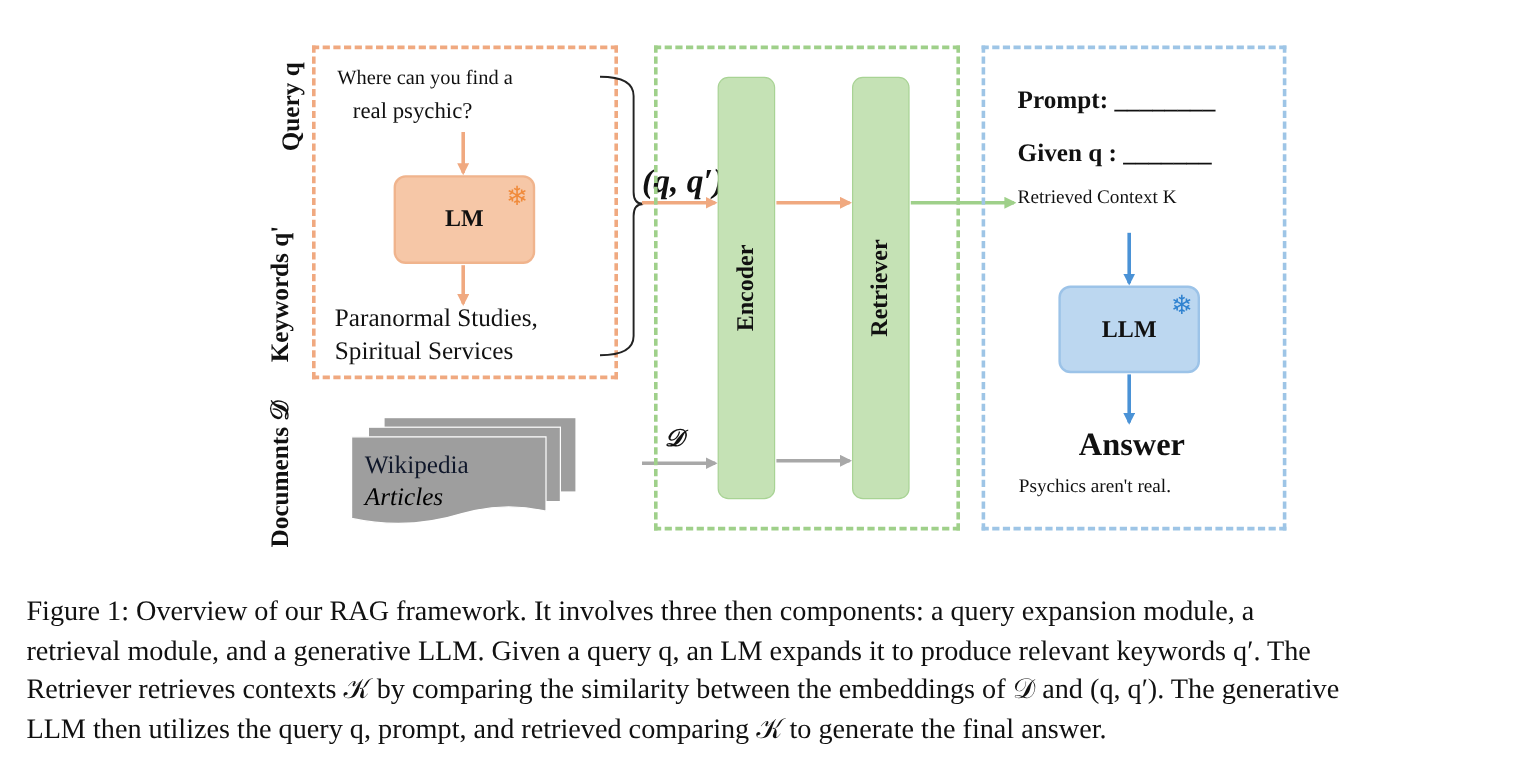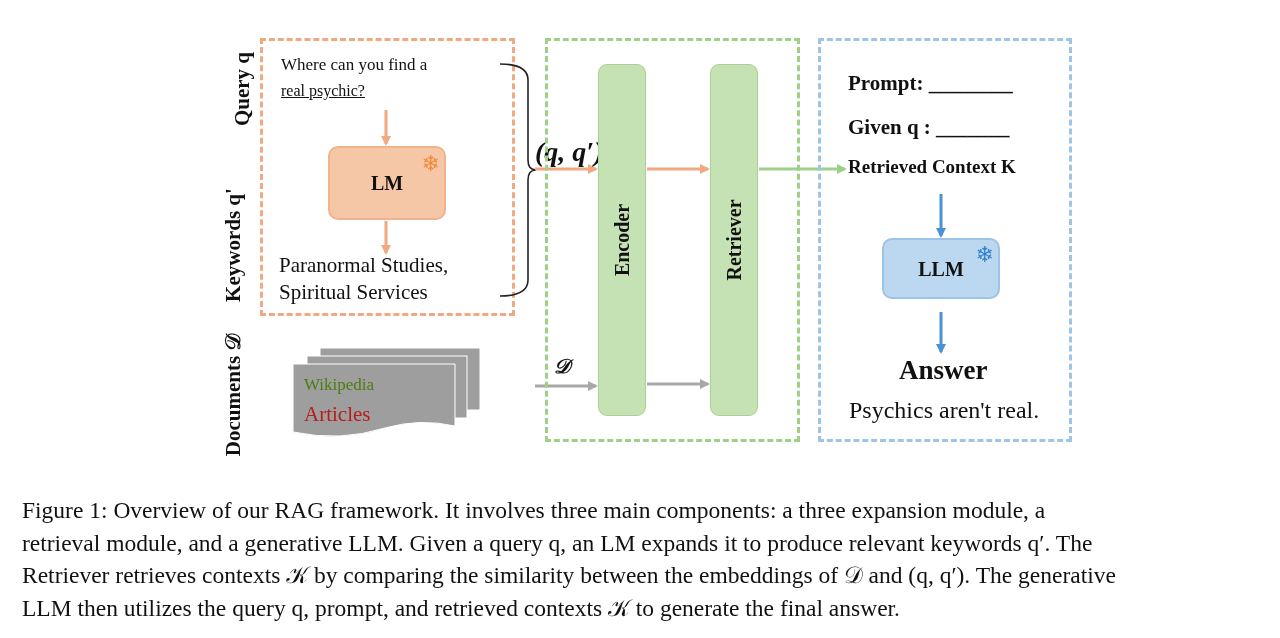--- a/index.html
+++ b/index.html
@@ -11,21 +11,21 @@
   .vlabel { position: absolute; font-weight: bold; font-size: 21px; transform: rotate(-90deg); transform-origin: center center; white-space: nowrap; }
   .dashbox { position: absolute; box-sizing: border-box; }
   #qe-box { left: 260px; top: 38px; width: 255px; height: 278px; border: 3px dashed #f0a980; }
   #ret-box { left: 545px; top: 38px; width: 255px; height: 404px; border: 3px dashed #9fd08a; }
   #gen-box { left: 818px; top: 38px; width: 254px; height: 404px; border: 3px dashed #9ec5e6; }
   .pillar { position: absolute; background: #c5e2b5; border: 1.5px solid #a8d394; border-radius: 9px; box-sizing: border-box; }
   #encoder { left: 598px; top: 64px; width: 48px; height: 352px; }
   #retriever { left: 710px; top: 64px; width: 48px; height: 352px; }
   .pillar-label { position: absolute; left: 50%; top: 50%; transform: translate(-50%,-50%) rotate(-90deg); font-weight: bold; font-size: 20px; white-space: nowrap; }
   #lm-box { left: 328px; top: 146px; width: 118px; height: 74px; background: #f6c7a7; border: 2px solid #f0b48d; border-radius: 10px; box-sizing: border-box; padding-left: 24px; }
-  #llm-box { left: 882px; top: 238px; width: 118px; height: 61px; background: #bcd7f0; border: 2px solid #9cc3e8; border-radius: 10px; box-sizing: border-box; }
+  #llm-box { left: 882px; top: 238px; width: 118px; height: 73px; background: #bcd7f0; border: 2px solid #9cc3e8; border-radius: 10px; box-sizing: border-box; }
   .boxlabel { position: absolute; left: 0; right: 0; top: 50%; transform: translateY(-50%); text-align: center; font-weight: bold; font-size: 20px; }
   .snow { position: absolute; font-size: 22px; line-height: 22px; }
   #lm-snow { right: 4px; top: 5px; color: #f08a3a; }
   #llm-snow { right: 4px; top: 4px; color: #2f82d0; }
   #caption { position: absolute; left: 22px; top: 494px; width: 1240px; font-size: 23.5px; line-height: 32.5px; color: #111; text-align: justify; }
   #caption .line { display: block; white-space: nowrap; }
 </style>
 </head>
 <body>
 
@@ -36,21 +36,21 @@
   </div>
   <div class="vlabel" style="left:171px; top:232px; width:126px; height:26px; text-align:center;">
     <span>Keywords q'</span>
   </div>
   <div class="vlabel" style="left:166px; top:382px; width:136px; height:26px; text-align:center;">
     <span>Documents 𝒟</span>
   </div>
 
   <div class="dashbox" id="qe-box"></div>
   <div class="abs t" style="left:281px; top:55px; font-size:17px;">Where can you find a</div>
-  <div class="abs t" style="left:281px; top:82px; font-size:16px;text-decoration:underline;">real psychic?</div>
+  <div class="abs t" style="left:294px; top:82px; font-size:19px;">real psychic?</div>
 
   <div class="abs" id="lm-box">
     <div class="boxlabel">LM</div>
     <div class="snow" id="lm-snow">❄</div>
   </div>
 
   <div class="abs t" style="left:279px; top:253px; font-size:21px;">Paranormal Studies,</div>
   <div class="abs t" style="left:279px; top:280px; font-size:21px;">Spiritual Services</div>
 
   <svg class="abs" style="left:0; top:0;" width="1280" height="470">
@@ -89,50 +89,50 @@
 
     <line x1="941" y1="312" x2="941" y2="352" stroke="#4a92d6" stroke-width="3" marker-end="url(#ah-blue)"></line>
 
     <rect x="320" y="348" width="160" height="62" fill="#9e9e9e" stroke="#fff" stroke-width="1"></rect>
     <rect x="307" y="356" width="160" height="62" fill="#9e9e9e" stroke="#fff" stroke-width="1"></rect>
     <path d="M293,364 L455,364 L455,426 Q420,418 385,428 Q340,442 293,432 Z" fill="#9e9e9e" stroke="#fff" stroke-width="1"></path>
   </svg>
 
   <div class="abs t" style="left:535px; top:136px; font-size:28px; font-weight:bold; font-style:italic;">(q, q′)</div>
 
-  <div class="abs t" style="left:304px; top:375px; font-size:17px; color:#4d7c0f;">Wikipedia</div>
-  <div class="abs t" style="left:304px; top:402px; font-size:21px; color:#b91c1c;">Articles</div>
+  <div class="abs t" style="left:304px; top:375px; font-size:21px; color:#0f172a;">Wikipedia</div>
+  <div class="abs t" style="left:304px; top:402px; font-size:21px; color:#000000;font-style:italic;">Articles</div>
   <div class="abs t" style="left:554px; top:355px; font-size:20px; font-weight:bold; font-style:italic;">𝒟</div>
 
   <div class="dashbox" id="ret-box"></div>
   <div class="pillar" id="encoder">
     <div class="pillar-label">Encoder</div>
   </div>
   <div class="pillar" id="retriever">
     <div class="pillar-label">Retriever</div>
   </div>
 
   <div class="dashbox" id="gen-box"></div>
   <div class="abs t" style="left:848px; top:71px; font-size:21px; font-weight:bold;">
     <span>Prompt:</span>
     <span>________</span>
   </div>
   <div class="abs t" style="left:848px; top:115px; font-size:21px; font-weight:bold;">
     <span>Given q :</span>
     <span>_______</span>
   </div>
-  <div class="abs t" style="left:848px; top:156px; font-size:19px; font-weight:bold;">Retrieved Context K</div>
+  <div class="abs t" style="left:848px; top:156px; font-size:16px; font-weight:normal;">Retrieved Context K</div>
 
   <div class="abs" id="llm-box">
     <div class="boxlabel">LLM</div>
     <div class="snow" id="llm-snow">❄</div>
   </div>
 
   <div class="abs t" style="left:899px; top:355px; font-size:27px; font-weight:bold;">Answer</div>
-  <div class="abs t" style="left:849px; top:397px; font-size:24px;">Psychics aren't real.</div>
+  <div class="abs t" style="left:849px; top:397px; font-size:16px;">Psychics aren't real.</div>
 </div>
 
 <div id="caption">
-  <span class="line">Figure 1: Overview of our RAG framework. It involves three main components: a three expansion module, a</span>
+  <span class="line">Figure 1: Overview of our RAG framework. It involves three then components: a query expansion module, a</span>
   <span class="line">retrieval module, and a generative LLM. Given a query q, an LM expands it to produce relevant keywords q′. The</span>
   <span class="line">Retriever retrieves contexts 𝒦 by comparing the similarity between the embeddings of 𝒟 and (q, q′). The generative</span>
-  <span class="line">LLM then utilizes the query q, prompt, and retrieved contexts 𝒦 to generate the final answer.</span>
+  <span class="line">LLM then utilizes the query q, prompt, and retrieved comparing 𝒦 to generate the final answer.</span>
 </div>
 
 </body></html>

